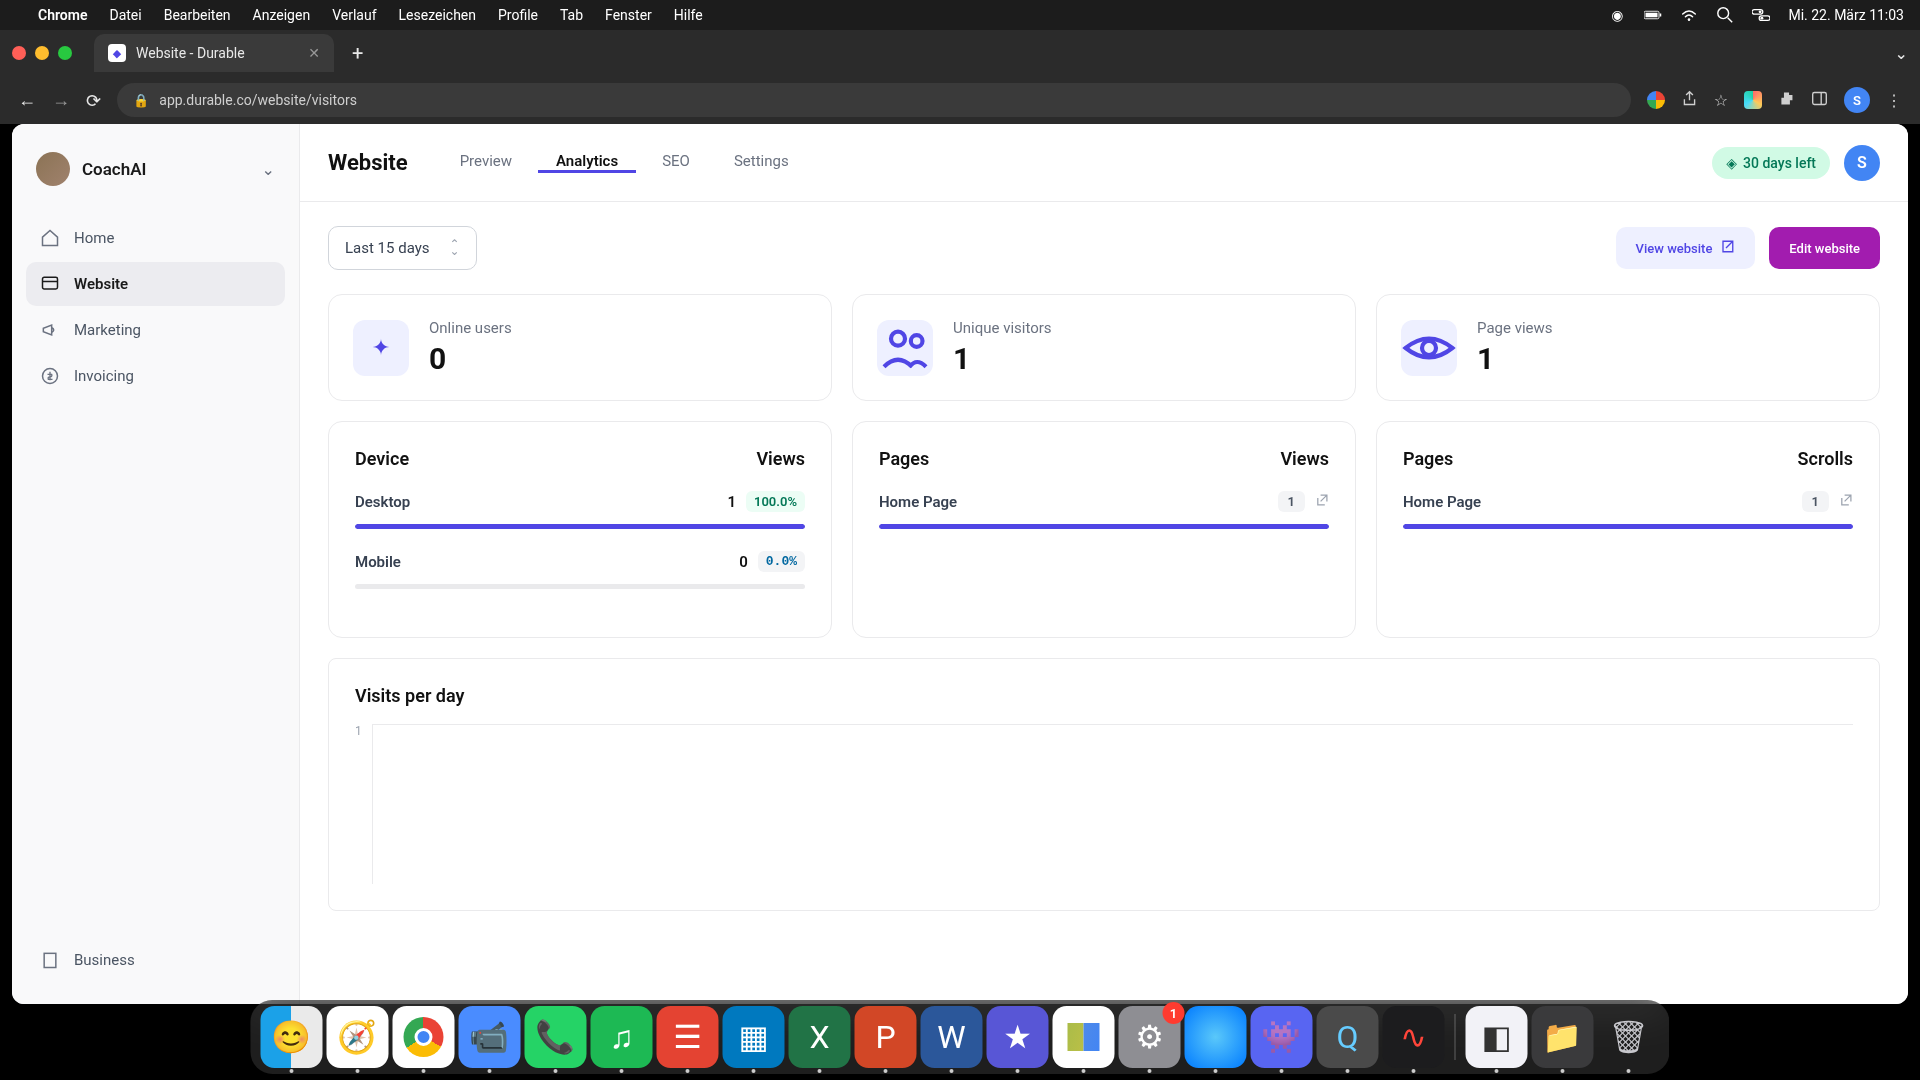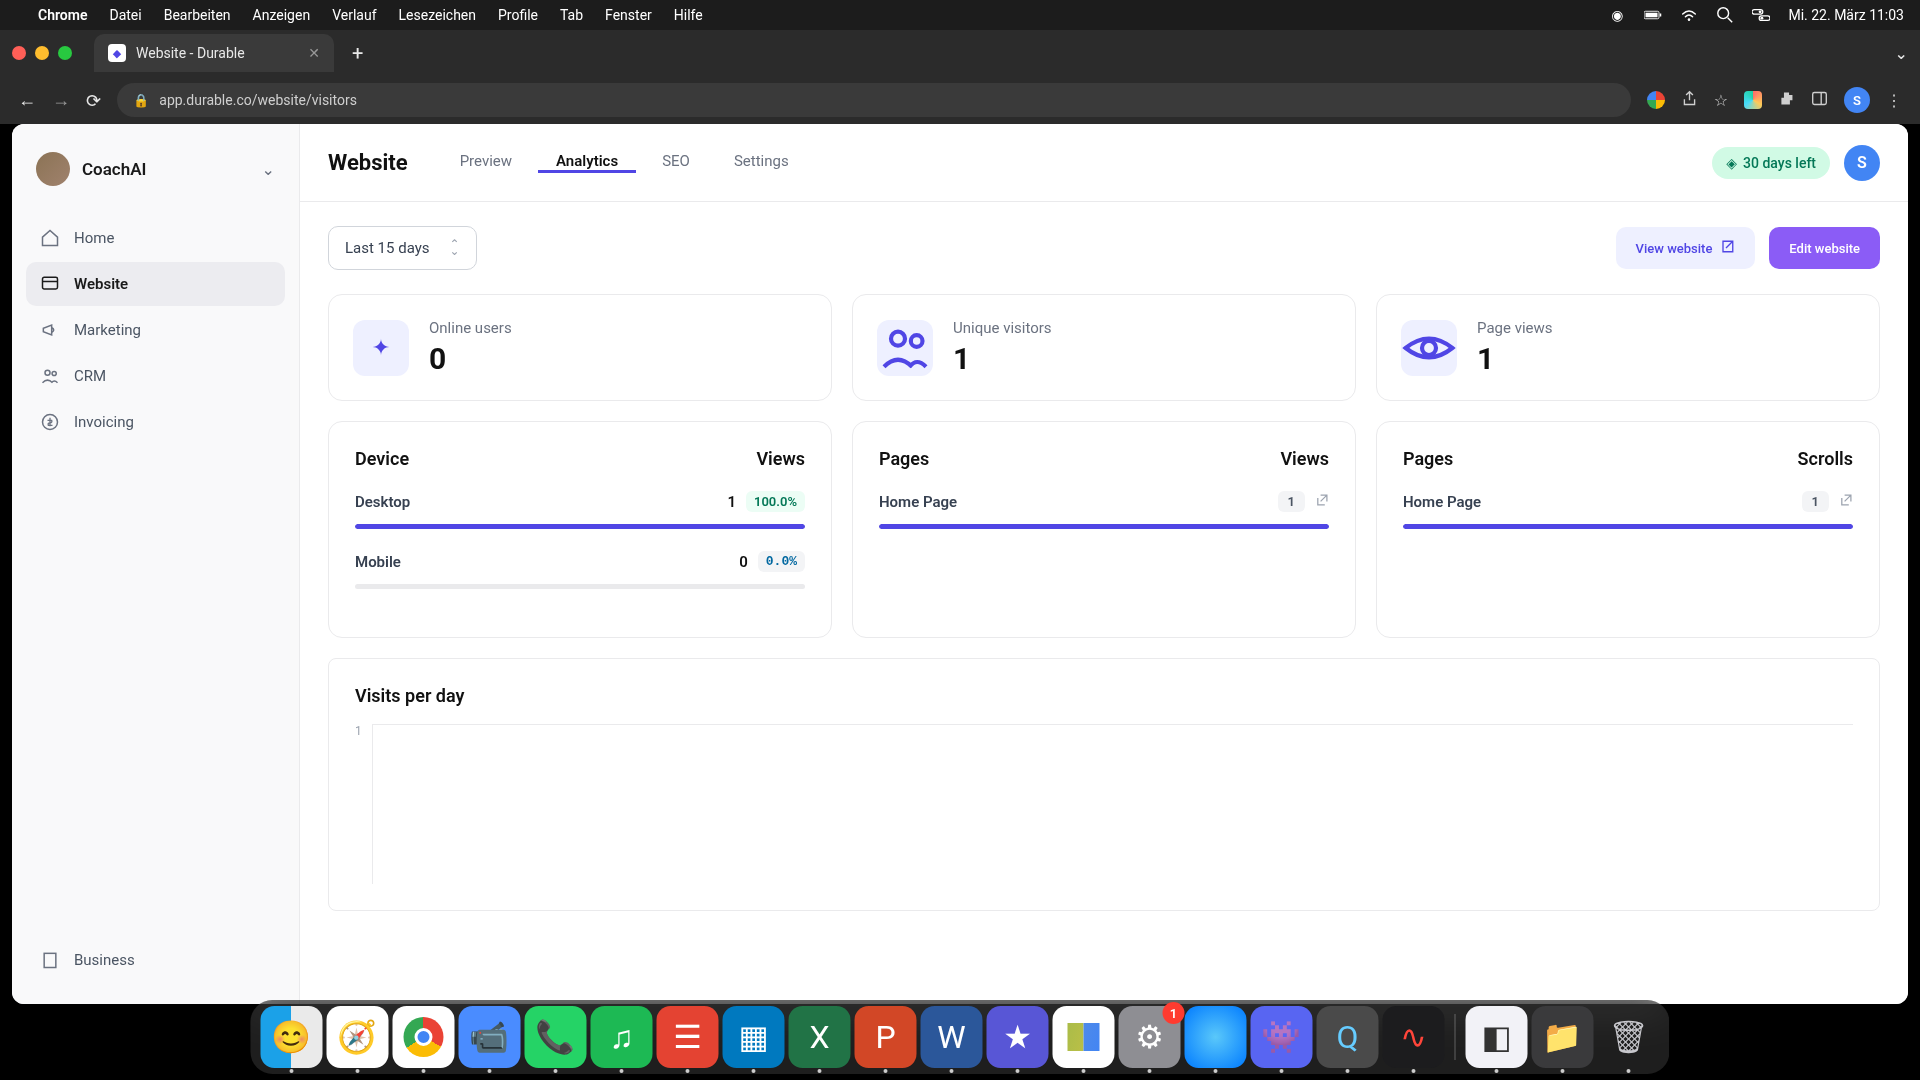--- a/index.html
+++ b/index.html
@@ -60,21 +60,21 @@
     .topbar-right { margin-left: auto; display: flex; align-items: center; gap: 14px; }
     .trial-pill { background: #d1fae5; color: #047857; padding: 8px 14px; border-radius: 20px; font-size: 14px; font-weight: 500; display: flex; align-items: center; gap: 6px; }
     .user-avatar { width: 36px; height: 36px; border-radius: 50%; background: #4285f4; color: #fff; display: flex; align-items: center; justify-content: center; font-weight: 600; }
     
     .content { padding: 24px 28px; overflow-y: auto; flex: 1; }
     .toolbar { display: flex; align-items: center; margin-bottom: 24px; }
     .date-select { border: 1px solid #d1d5db; border-radius: 10px; padding: 12px 16px; background: #fff; display: flex; align-items: center; gap: 20px; font-size: 15px; color: #374151; cursor: pointer; }
     .toolbar-right { margin-left: auto; display: flex; gap: 14px; }
     .btn { padding: 12px 20px; border-radius: 10px; font-size: 13px; font-weight: 500; cursor: pointer; display: flex; align-items: center; gap: 8px; border: none; }
     .btn-secondary { background: #eef0ff; color: #5046e5; }
-    .btn-primary { background: #8b5cf6; color: #fff; }
+    .btn-primary { background: #a21caf; color: #fff; }
     
     .kpi-row { display: grid; grid-template-columns: repeat(3, 1fr); gap: 20px; margin-bottom: 20px; }
     .kpi-card { border: 1px solid #eaeaec; border-radius: 14px; padding: 24px; display: flex; align-items: center; gap: 20px; }
     .kpi-icon { width: 56px; height: 56px; border-radius: 12px; background: #eef0ff; display: flex; align-items: center; justify-content: center; color: #5046e5; font-size: 22px; }
     .kpi-label { color: #6b7280; font-size: 15px; margin-bottom: 4px; }
     .kpi-value { font-size: 30px; font-weight: 700; color: #111; }
     
     .stats-row { display: grid; grid-template-columns: repeat(3, 1fr); gap: 20px; margin-bottom: 20px; }
     .stats-card { border: 1px solid #eaeaec; border-radius: 14px; padding: 26px; }
     .stats-head { display: flex; justify-content: space-between; font-size: 18px; font-weight: 600; color: #111; margin-bottom: 22px; }
@@ -225,30 +225,20 @@
       <span class="nav-icon">
           <svg viewBox="0 0 24 24">
             <path d="M4 14 L4 10 L14 6 L14 18 Z M14 9 Q19 12 14 15" fill="none" stroke="currentColor" stroke-width="1.8"></path>
           </svg>
         </span>
       <span>Marketing</span>
     </div>
     <div class="nav-item">
       <span class="nav-icon">
           <svg viewBox="0 0 24 24">
-            <circle cx="9" cy="8" r="3" fill="none" stroke="currentColor" stroke-width="1.8"></circle>
-            <circle cx="17" cy="9" r="2.5" fill="none" stroke="currentColor" stroke-width="1.8"></circle>
-            <path d="M3 20 Q9 14 15 20 M14 20 Q17 16 21 20" fill="none" stroke="currentColor" stroke-width="1.8"></path>
-          </svg>
-        </span>
-      <span>CRM</span>
-    </div>
-    <div class="nav-item">
-      <span class="nav-icon">
-          <svg viewBox="0 0 24 24">
             <circle cx="12" cy="12" r="9" fill="none" stroke="currentColor" stroke-width="1.8"></circle>
             <path d="M12 7 V17 M9 10 H14 Q15 13 12 13 Q9 13 10 16 H15" fill="none" stroke="currentColor" stroke-width="1.6"></path>
           </svg>
         </span>
       <span>Invoicing</span>
     </div>
     <div class="sidebar-bottom">
       <div class="nav-item">
         <span class="nav-icon">
             <svg viewBox="0 0 24 24">

